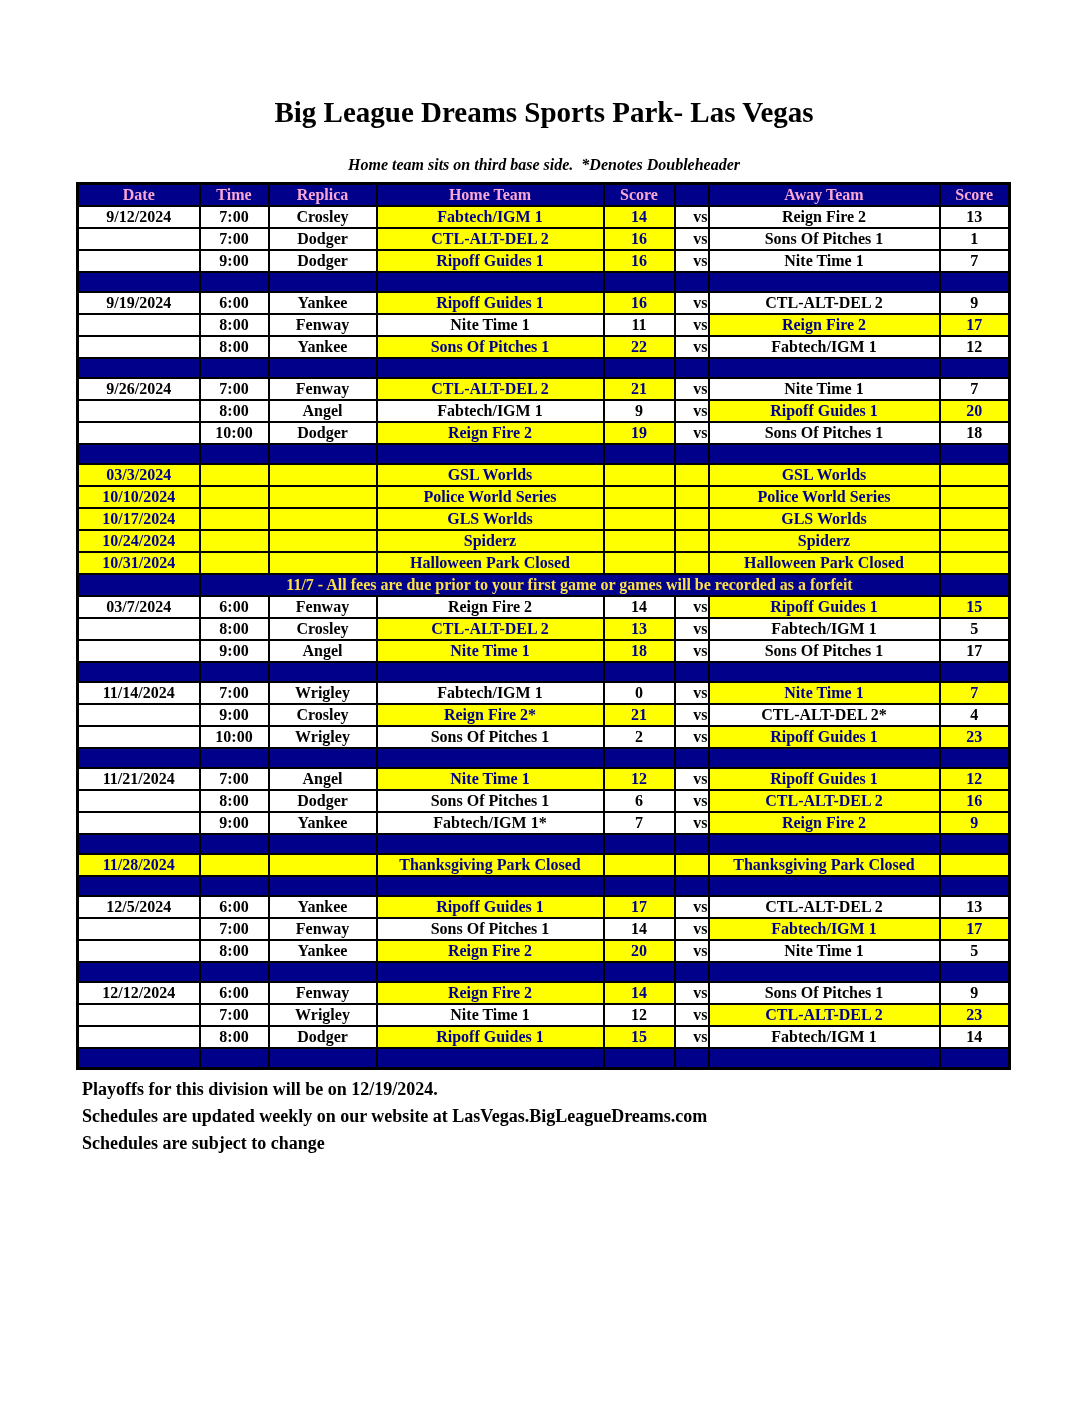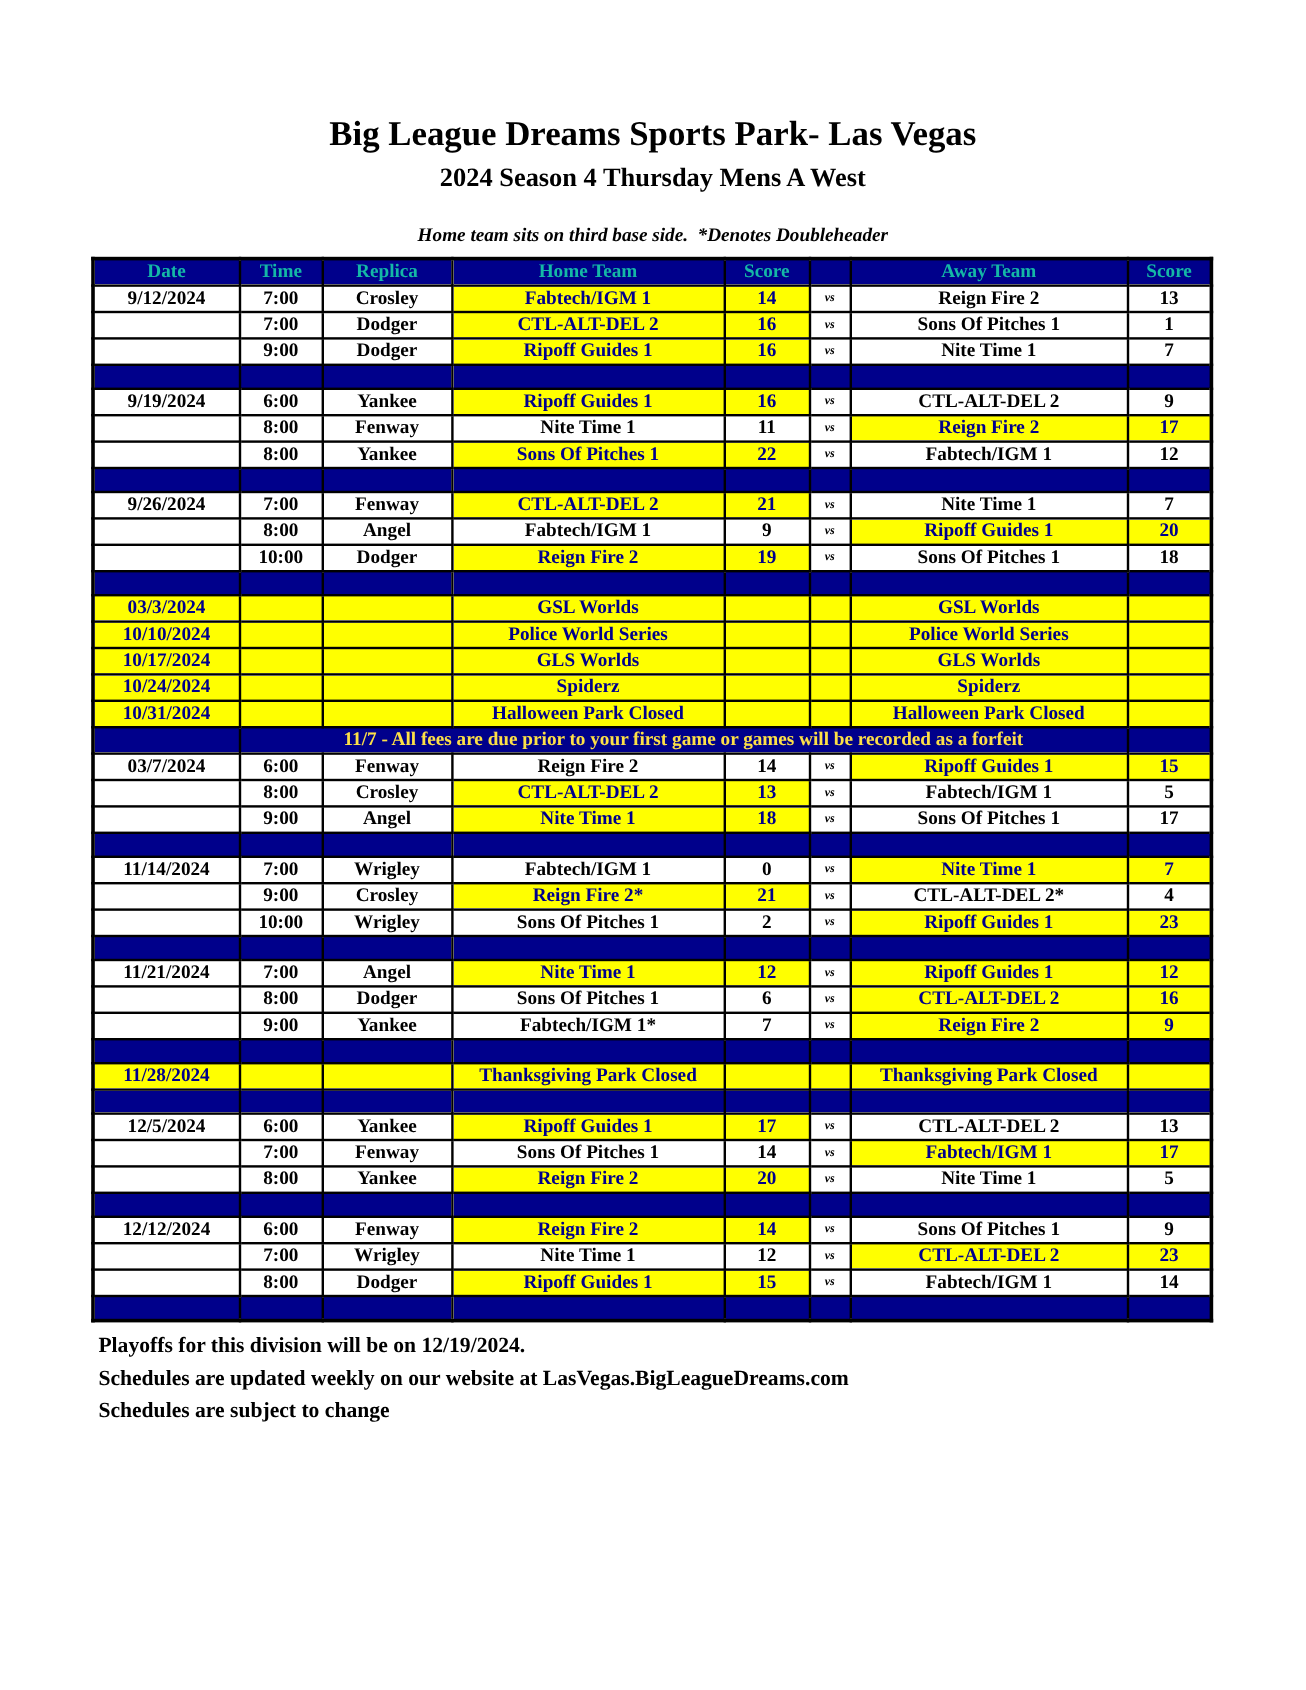--- a/index.html
+++ b/index.html
@@ -27,40 +27,39 @@
     border-collapse:collapse;table-layout:fixed;width:932px;
     border:3px solid #000;
   }
   th,td{
     border:2px solid #000;
     height:20px;line-height:20px;
     text-align:center;vertical-align:middle;
     font-size:16px;font-weight:bold;
     padding:0;white-space:nowrap;overflow:hidden;
   }
-  thead th{background:var(--navy);color:#14b8a6;font-size:16px;}
+  thead th{background:var(--navy);color:#f9a8d4;font-size:16px;}
   td.hl{background:var(--yellow);color:var(--navy);}
   tr.spacer-row td{background:var(--navy);}
   td.ev{background:var(--yellow);color:var(--navy);}
   tr.note-row td{background:var(--navy);color:#fde047;}
   tr.banner-row td{
     background:var(--red);color:var(--navy);
     height:44px;line-height:21px;font-size:16px;
   }
-  td.vs{font-style:italic;font-size:10px;}
+  td.vs{font-size:16px;text-align:right;}
   .footer{margin:7px 0 0 76px;width:932px;font-size:18px;line-height:22px;}
   .footer > div{padding:1px 0 2px 6px;margin-top:2px;}
   .footer .band{background:var(--yellow);}
 </style>
 </head>
 <body>
 
 <div class="page">
   <div class="title">Big League Dreams Sports Park- Las Vegas</div>
-  <div class="subtitle">2024 Season 4 Thursday Mens A West</div>
   <div class="top-note">Home team sits on third base side.  *Denotes Doubleheader</div>
 
   <div class="tablewrap">
     <table>
       <colgroup>
         <col style="width:122px">
           <col style="width:69px">
           <col style="width:108px">
         <col style="width:227px">
           <col style="width:71px">

